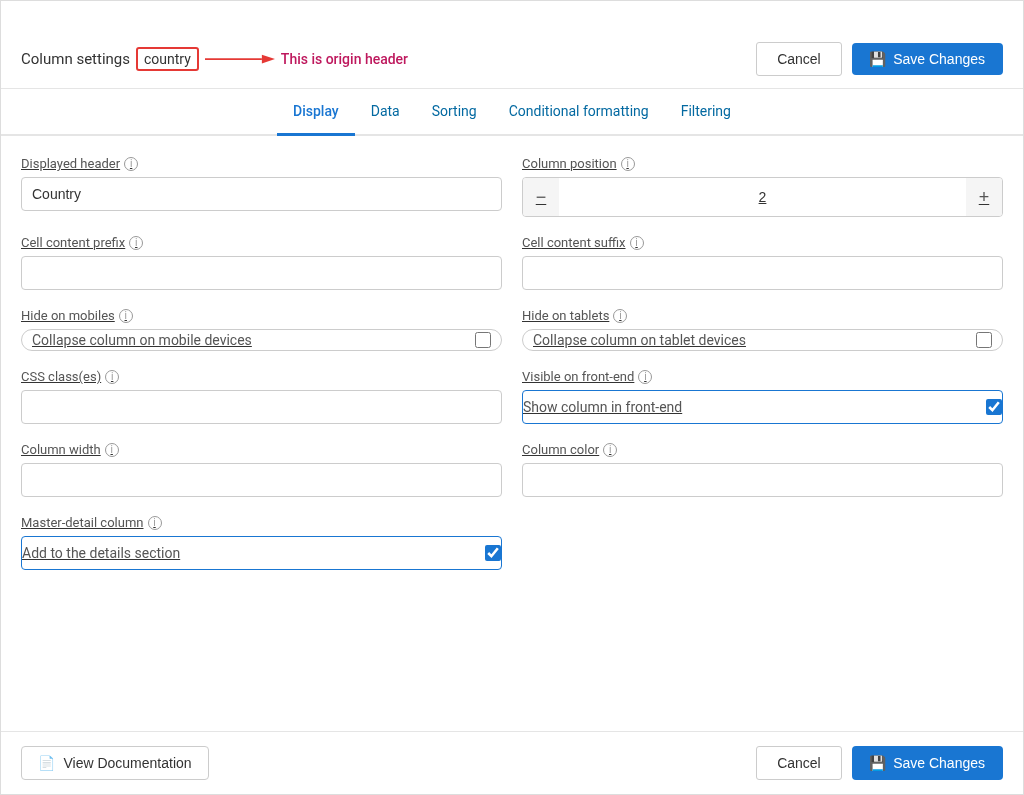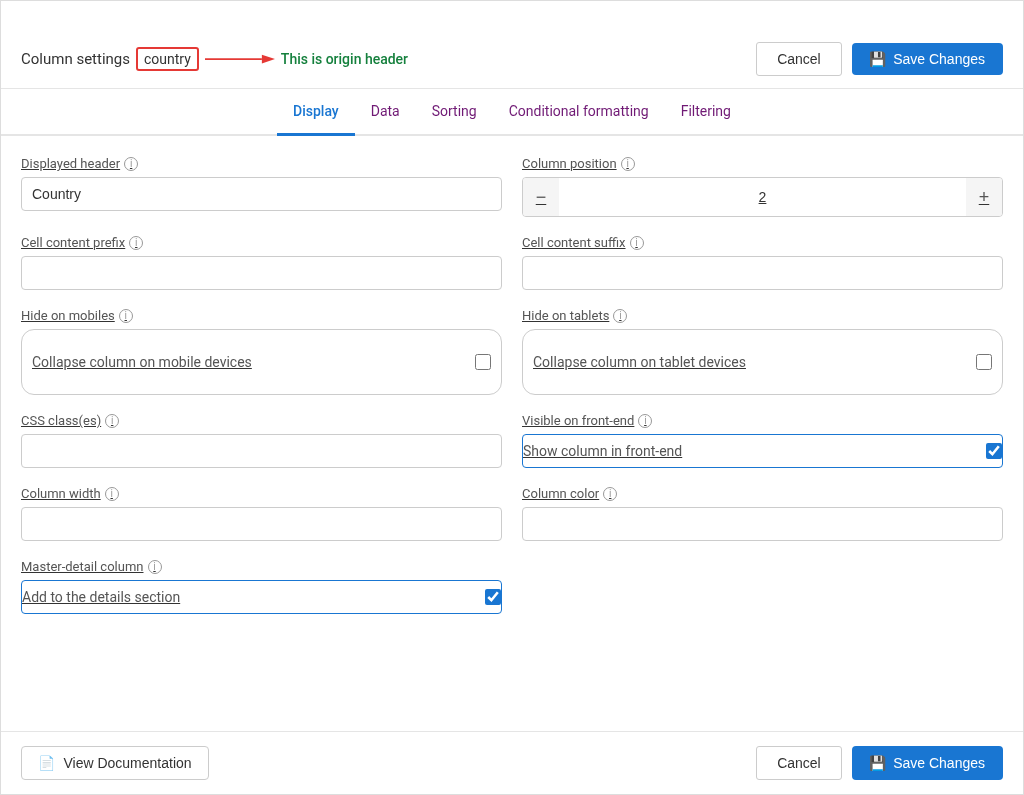--- a/index.html
+++ b/index.html
@@ -45,21 +45,21 @@
       padding: 2px 6px;
       border-radius: 3px;
       font-size: 14px;
       color: #333;
       background: #fff;
     }
     .arrow-annotation {
       display: flex;
       align-items: center;
       gap: 6px;
-      color: #15803d;
+      color: #be185d;
       font-size: 14px;
       font-weight: 500;
     }
     .arrow-line {
       display: flex;
       align-items: center;
     }
     .arrow-svg {
       width: 70px;
       height: 20px;
@@ -99,21 +99,21 @@
       align-items: flex-end;
       padding: 0 20px;
       border-bottom: 2px solid #e5e5e5;
       background: #fff;
       justify-content: center;
     }
     .tab {
       padding: 14px 16px;
       cursor: pointer;
       font-size: 14px;
-      color: #701a75;
+      color: #0369a1;
       border-bottom: 3px solid transparent;
       margin-bottom: -2px;
     }
     .tab.active {
       color: #1976d2;
       border-bottom: 3px solid #1976d2;
       font-weight: 500;
     }
     
     .content {
@@ -190,21 +190,21 @@
       outline: none;
       background: #fff;
       color: #333;
     }
     
     .checkbox-row {
       display: flex;
       align-items: center;
       justify-content: space-between;
       width: 100%;
-      padding: 24px 10px;
+      padding: 2px 10px;
       border: 1px solid #ccc;
       border-radius: 13px;
       font-size: 14px;
       color: #555;
       background: #fff;
     }
     .checkbox-input {
       width: 16px;
       height: 16px;
       cursor: pointer;

